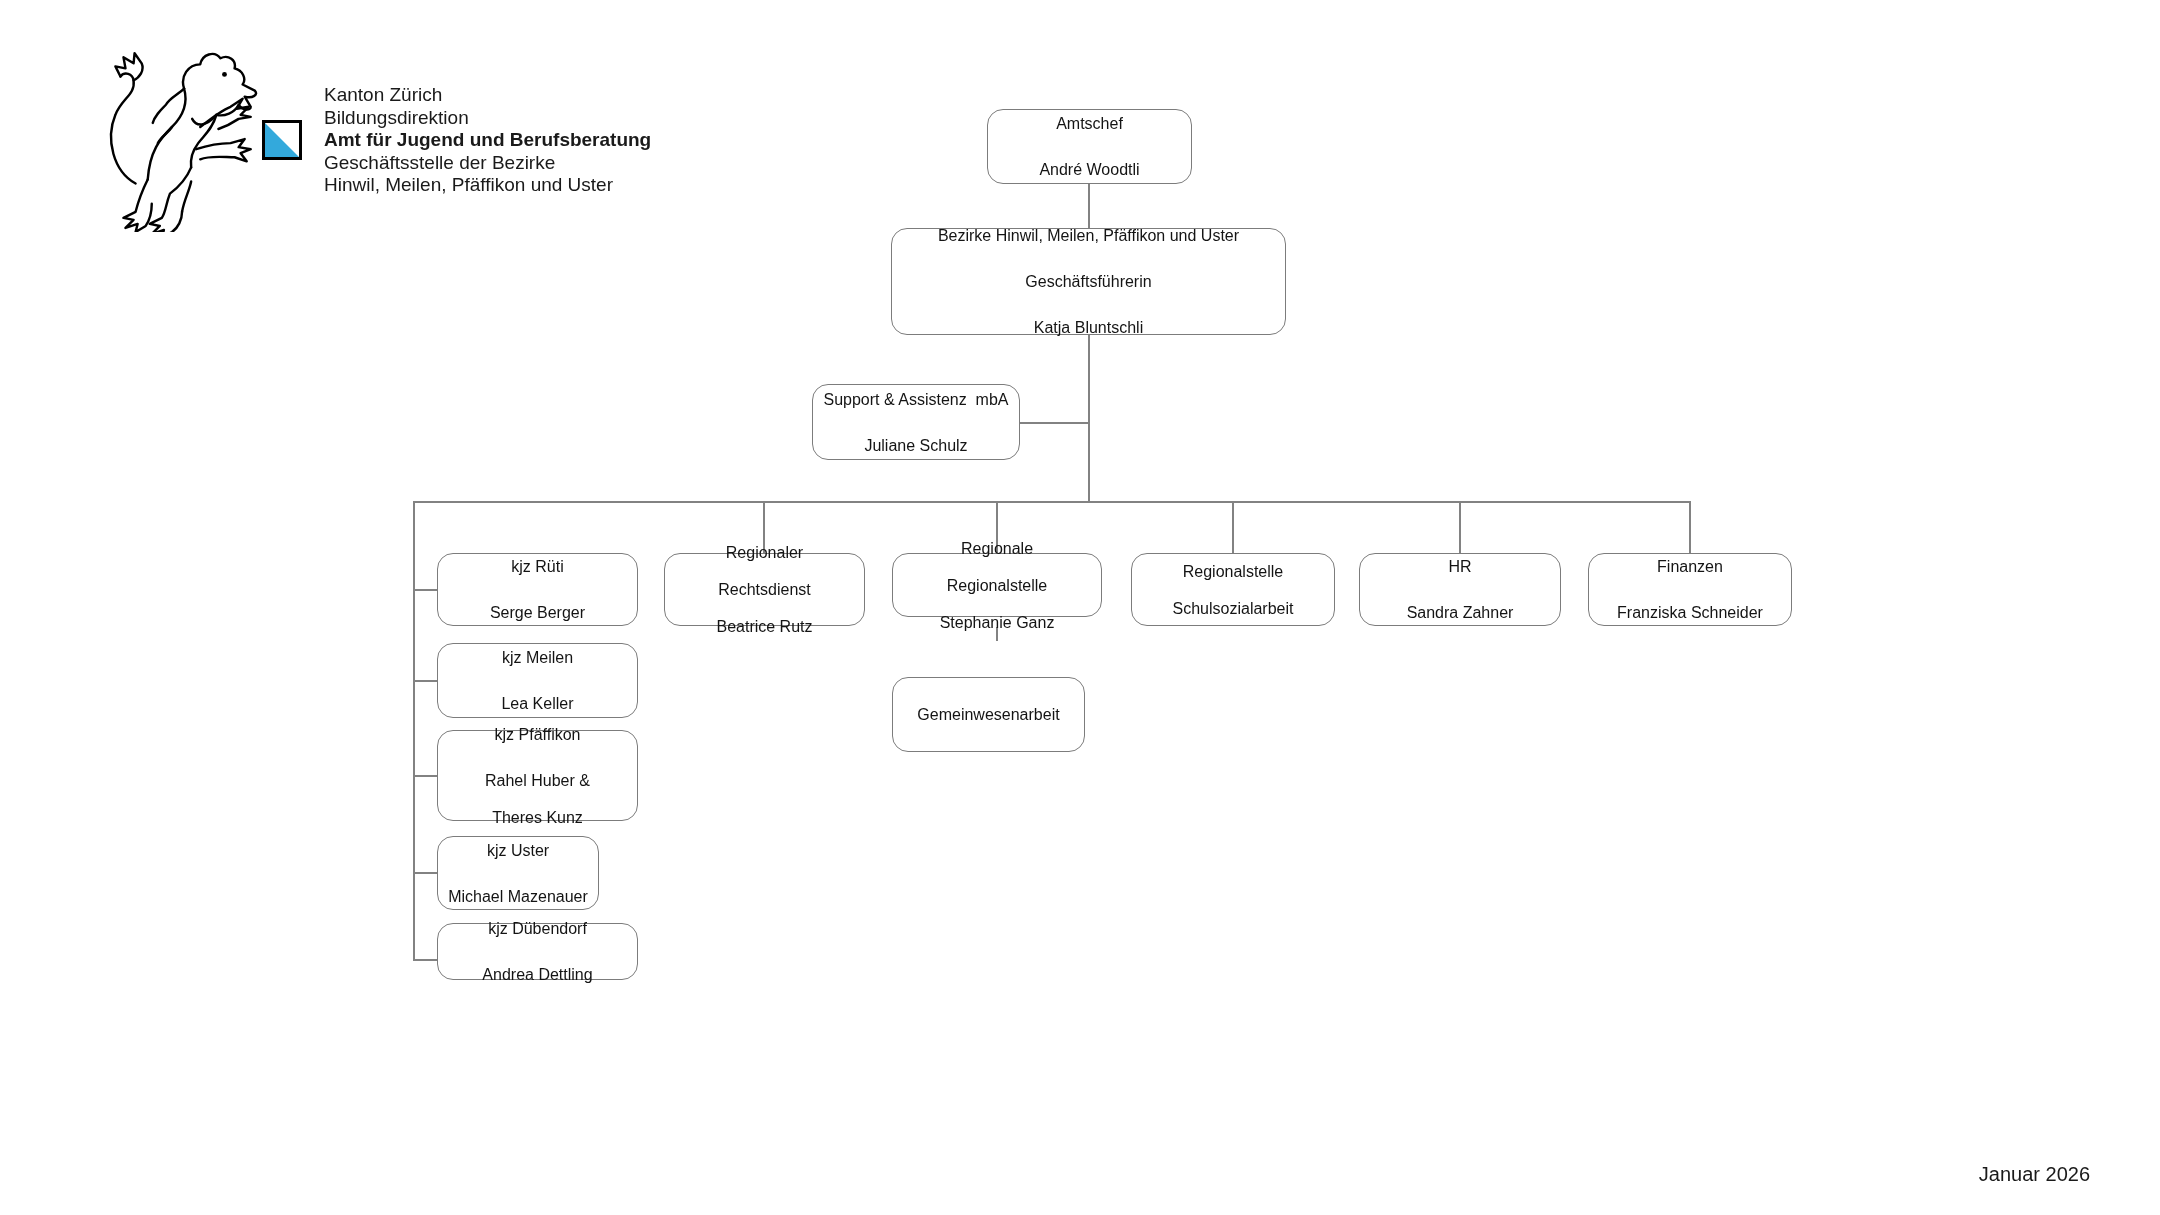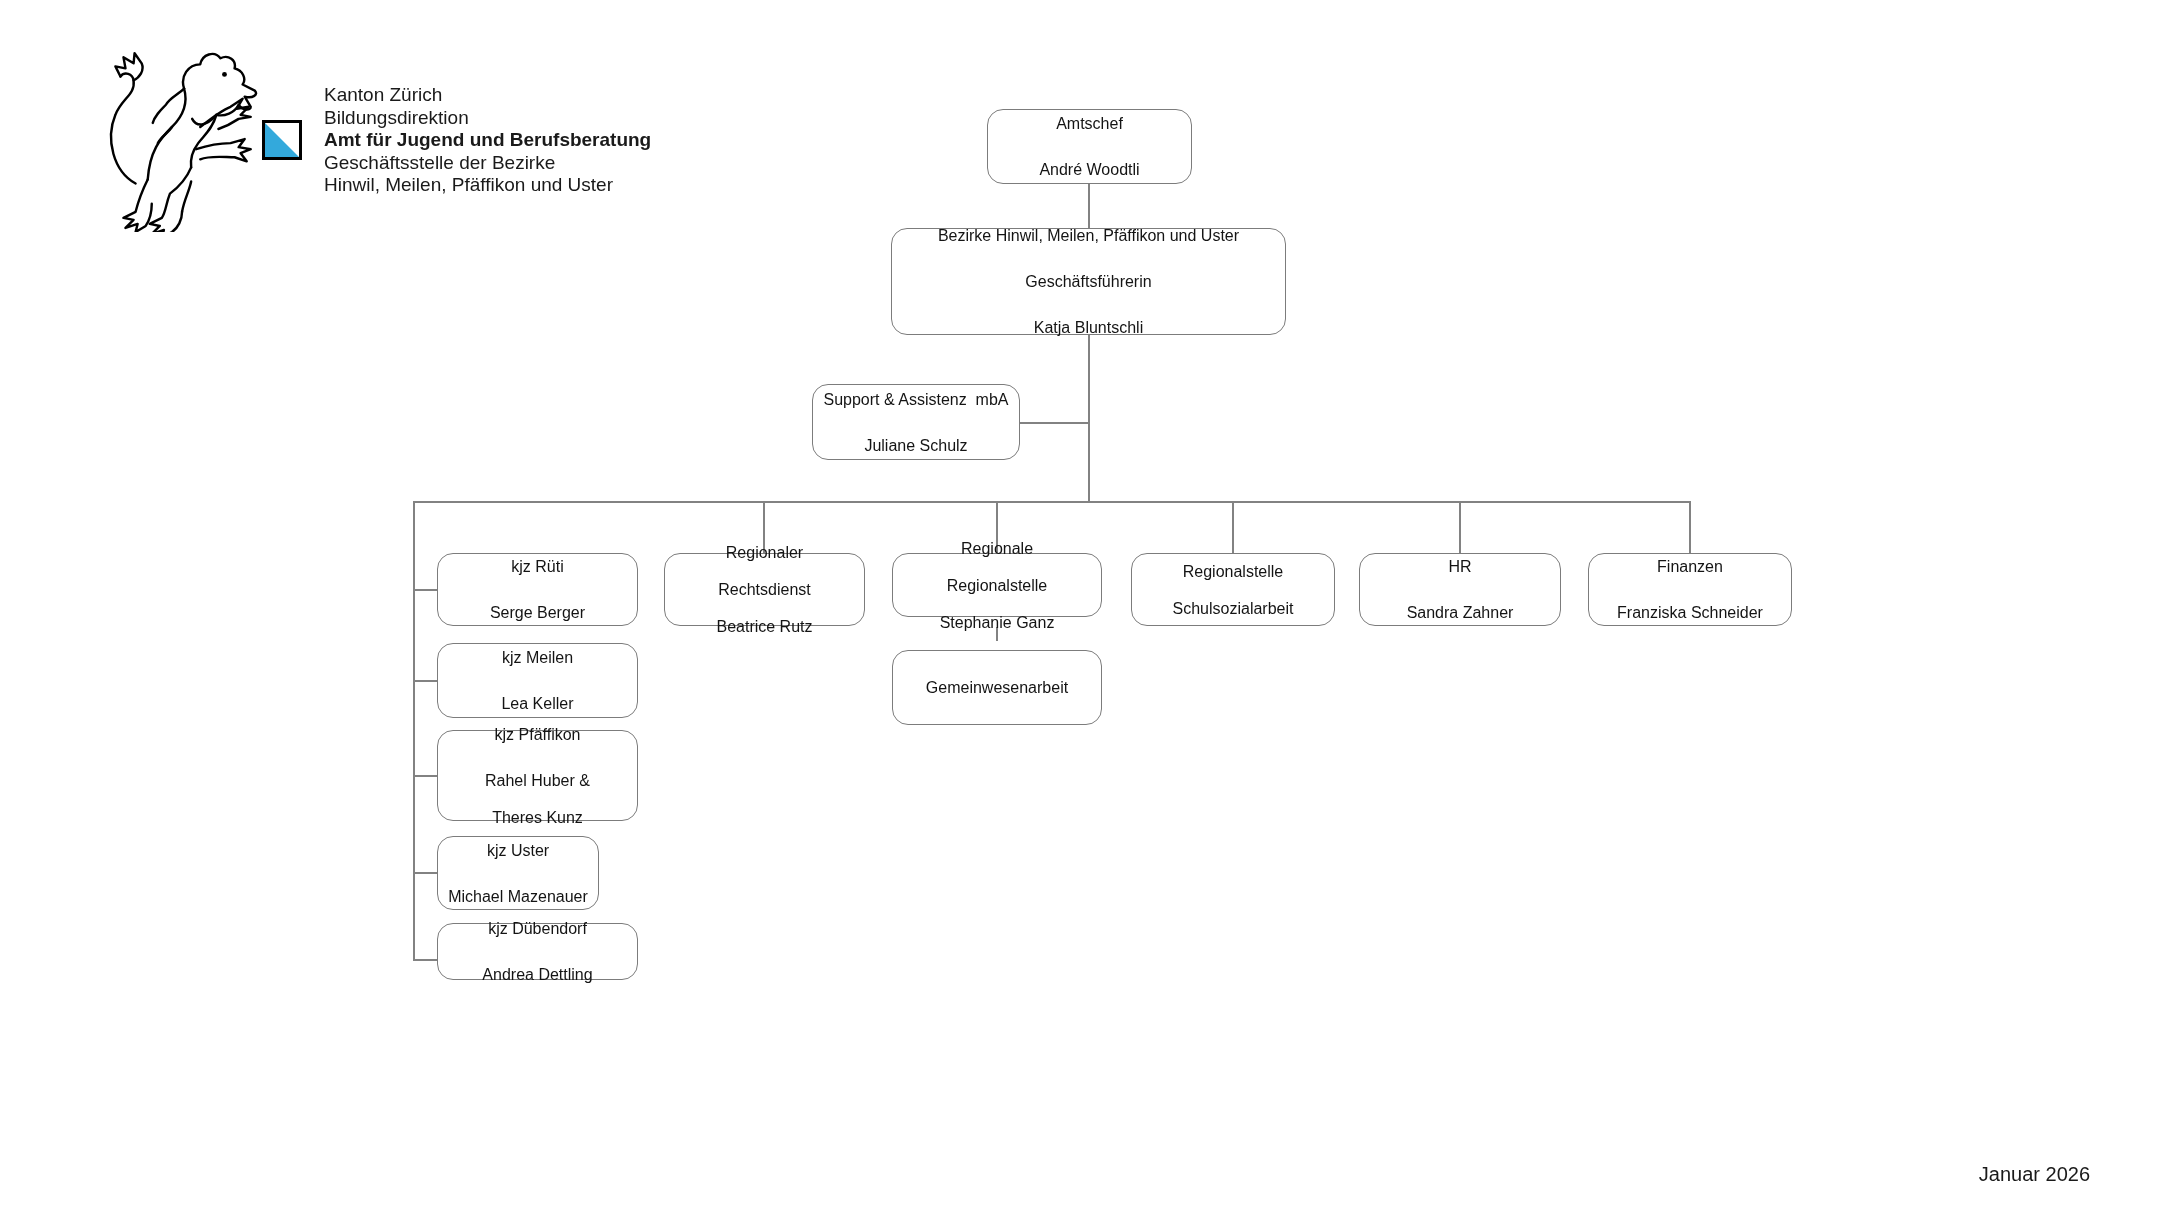--- a/index.html
+++ b/index.html
@@ -162,19 +162,19 @@
   <div class="box" style="left:437px;top:836px;width:162px;height:74px">
     <div class="bl">kjz Uster</div>
     <div class="bl g">Michael Mazenauer</div>
   </div>
 
   <div class="box" style="left:437px;top:923px;width:201px;height:57px">
     <div class="bl">kjz Dübendorf</div>
     <div class="bl g">Andrea Dettling</div>
   </div>
 
-  <div class="box" style="left:892px;top:650px;width:210px;height:75px">
+  <div class="box" style="left:892px;top:677px;width:193px;height:75px">
     <div class="bl">Gemeinwesenarbeit</div>
   </div>
 
   <div class="footer-date">Januar 2026</div>
 
 </div>
 
 </body></html>

